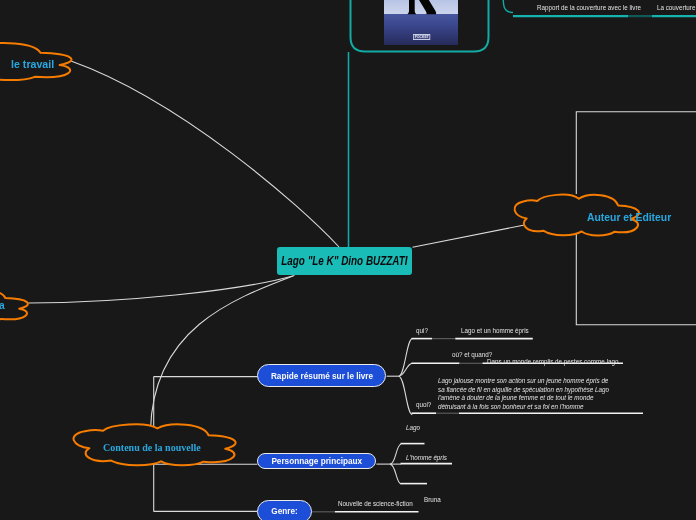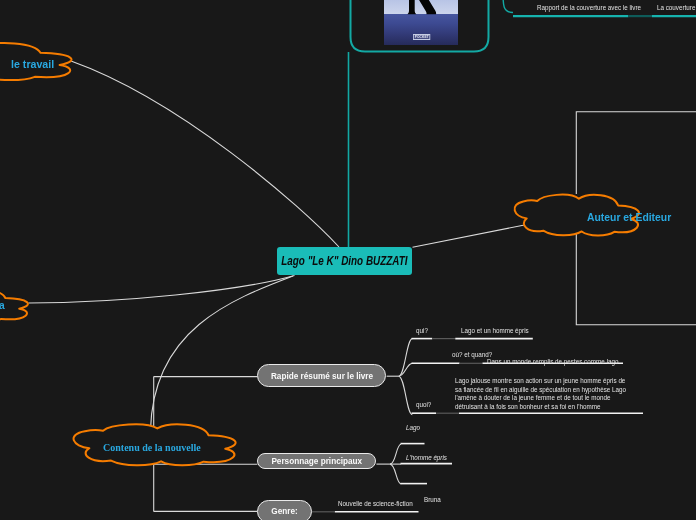--- a/index.html
+++ b/index.html
@@ -32,21 +32,21 @@
   .central span{font-weight:bold;font-style:italic;font-size:12.6px;
     white-space:nowrap;display:inline-block;transform:scaleX(.785);}
 
   svg#clouds{position:absolute;left:0;top:0;width:696px;height:520px;}
   .cl{fill:#181818;stroke:#f57c00;stroke-width:2;stroke-linejoin:round;}
   .cloudtxt{position:absolute;color:#29a8e0;font-weight:bold;font-size:11.3px;
     white-space:nowrap;line-height:11.3px;}
   .cloudtxt span{display:inline-block;transform-origin:0 0;}
 
   .pill{position:absolute;box-sizing:border-box;border:1px solid #e9e9e9;
-    border-radius:12px;background:#737373;display:flex;align-items:center;
+    border-radius:12px;background:#1d4ed8;display:flex;align-items:center;
     justify-content:center;color:#fafafa;font-weight:bold;font-size:9px;}
   .pill span{display:inline-block;transform:scaleX(.912);white-space:nowrap;}
 
   .leaf{position:absolute;color:#e2e2e2;font-size:8px;line-height:8px;white-space:nowrap;}
   .leaf span{display:inline-block;transform:scaleX(.785);transform-origin:0 0;}
   .leaf.multi{line-height:8.47px;}
 </style>
 </head>
 <body>
 
@@ -152,21 +152,21 @@
 <div class="leaf" style="left:460.5px;top:326.6px;">
   <span>Lago et un homme épris</span></div>
 
 <div class="leaf" style="left:415.6px;top:351.3px;margin-left:36px;">
   <span>où? et quand?</span></div>
 <div class="leaf" style="left:486.9px;top:358px;">
   <span>Dans un monde remplis de pestes comme Iago</span></div>
 
 <div class="leaf" style="left:415.6px;top:401.2px;">
   <span>quoi?</span></div>
-<div class="leaf multi" style="left:455px;top:377.2px;">
+<div class="leaf multi" style="left:438px;top:377.2px;font-style:italic;">
   <span>Lago jalouse montre son action sur un jeune homme épris de</span><br>
   <span>sa fiancée de fil en aiguille de spéculation en hypothèse Lago</span><br>
   <span>l'amène à douter de la jeune femme et de tout le monde</span><br>
   <span>détruisant à la fois son bonheur et sa foi en l'homme</span></div>
 
 <div class="leaf" style="left:405.8px;top:424px;font-style:italic;">
   <span>Lago</span></div>
 <div class="leaf" style="left:405.8px;top:454.0px;font-style:italic;">
   <span>L'homme épris</span></div>
 <div class="leaf" style="left:405.8px;top:496px;margin-left:18px;">

